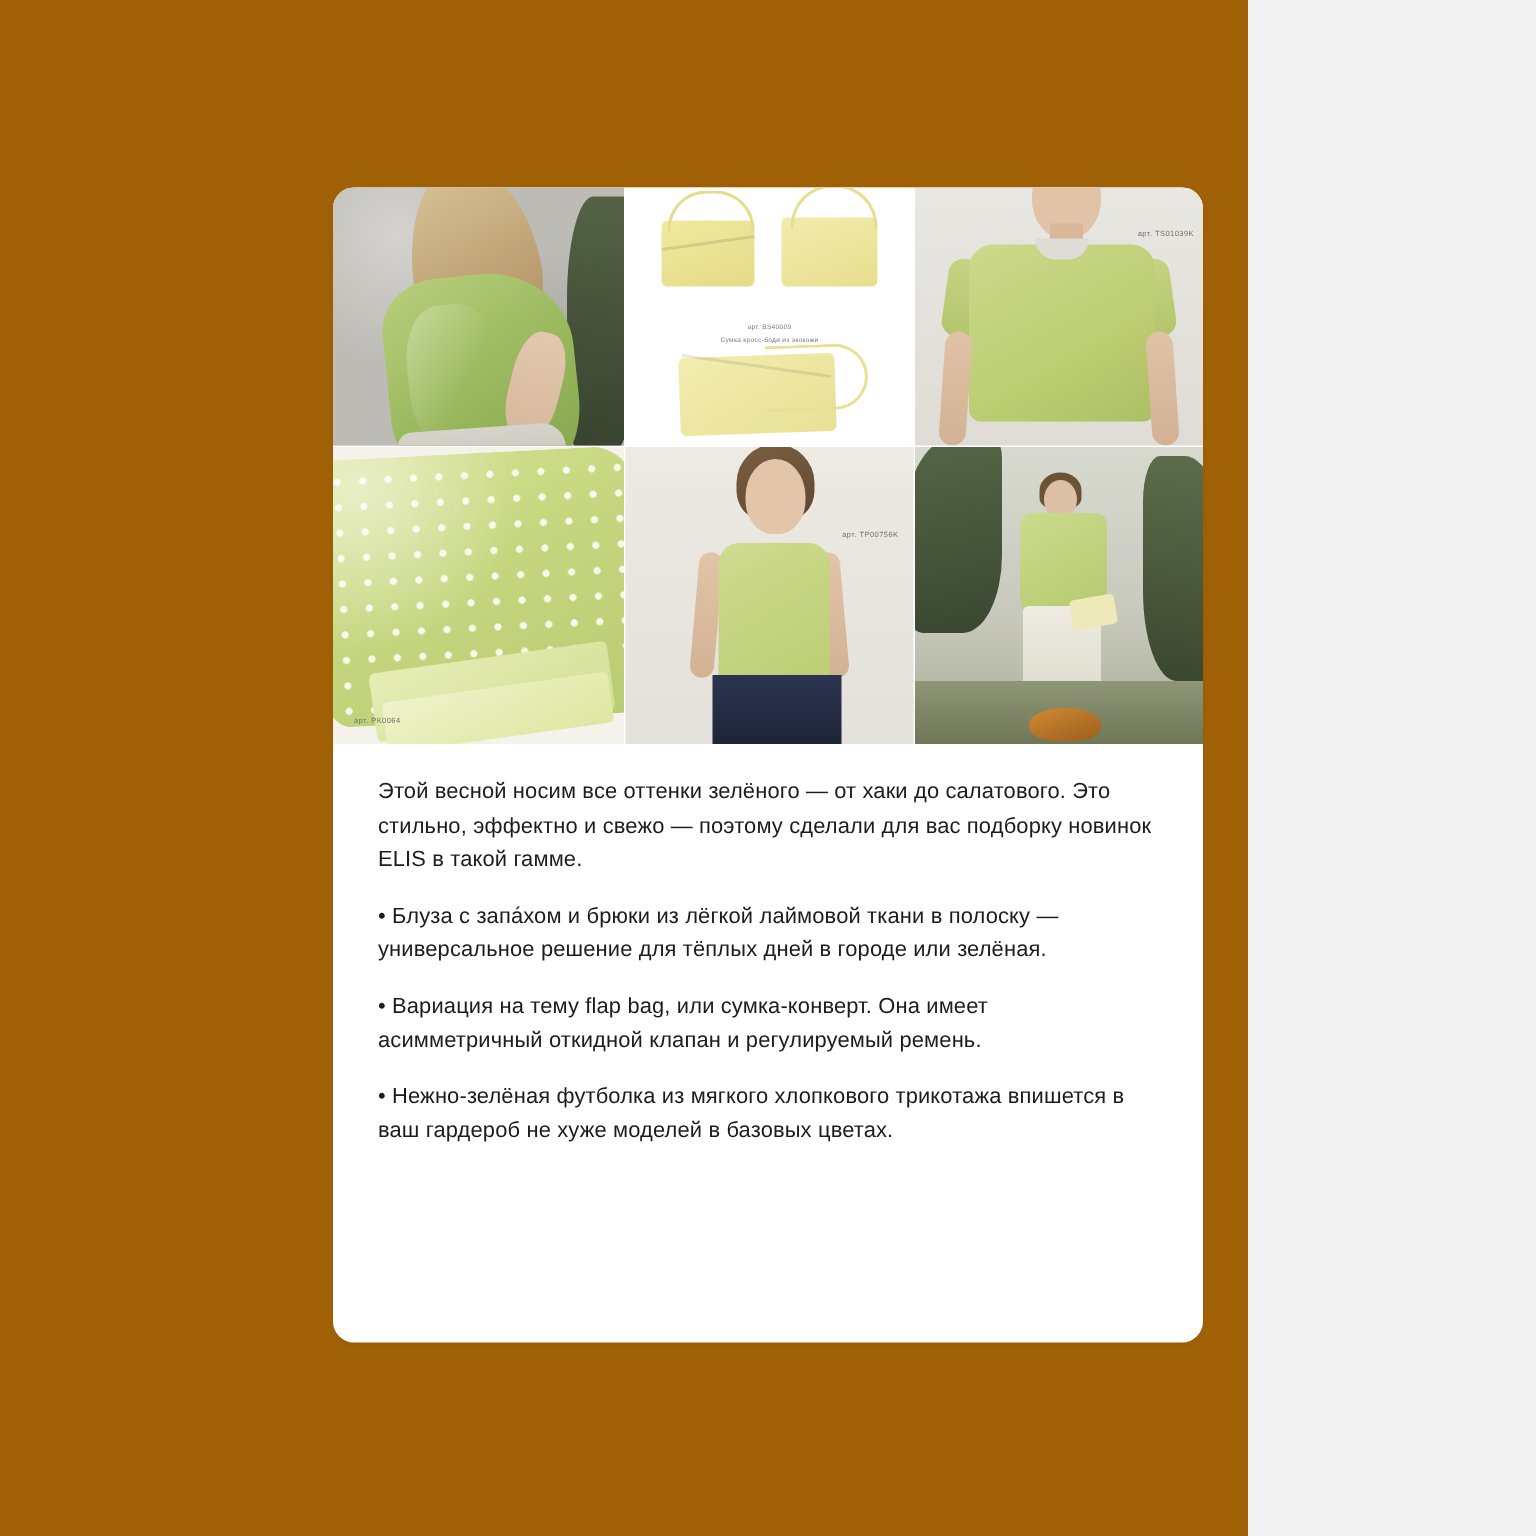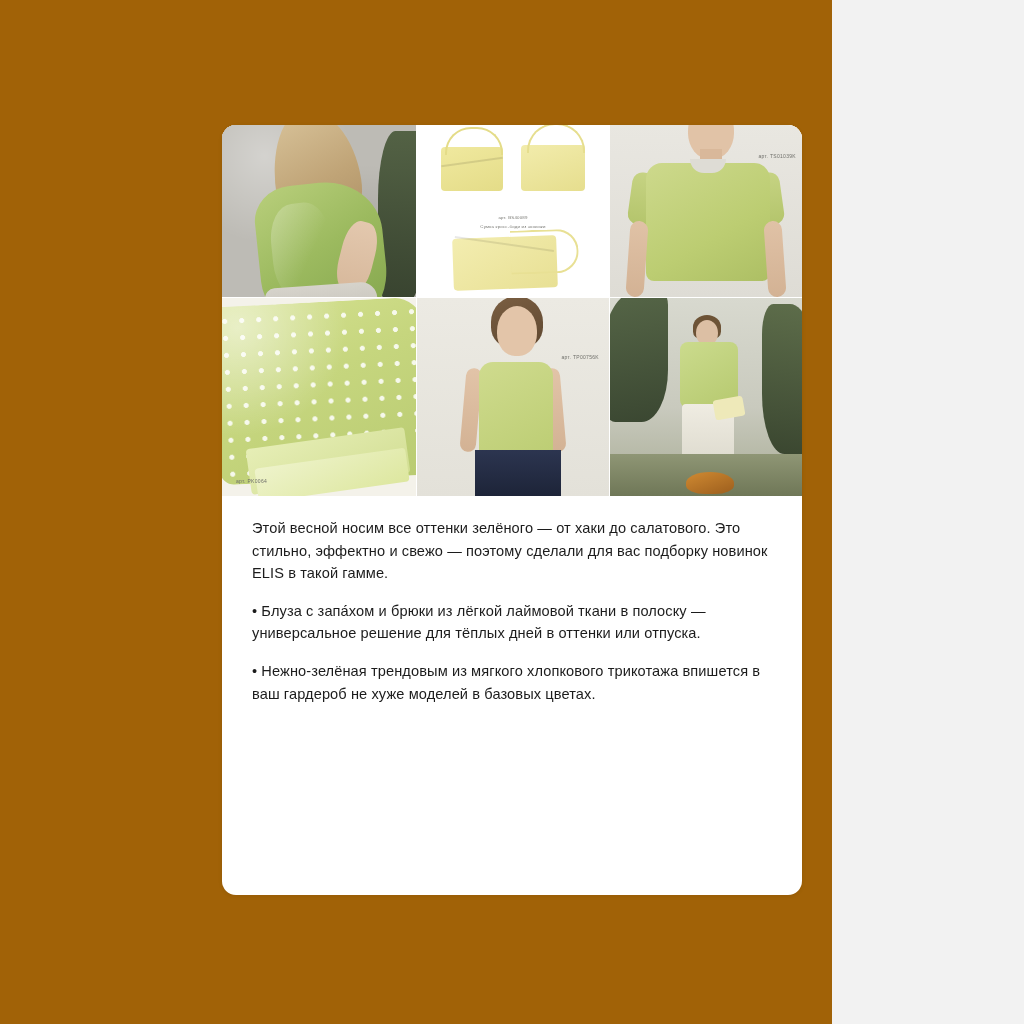--- a/index.html
+++ b/index.html
@@ -314,19 +314,20 @@
         <div class="skirt"></div>
         <div class="bag"></div>
         <div class="ground"></div>
         <div class="rock"></div>
       </div>
 
     </div>
 
     <div class="body">
       <p class="para">Этой весной носим все оттенки зелёного — от хаки до салатового. Это стильно, эффектно и свежо — поэтому сделали для вас подборку новинок ELIS в такой гамме.</p>
-      <p class="para">• Блуза с запа́хом и брюки из лёгкой лаймовой ткани в полоску — универсальное решение для тёплых дней в оттенки или отпуска.</p>
-      <p class="para">• Нежно-зелёная трендовым из мягкого хлопкового трикотажа впишется в ваш гардероб не хуже моделей в базовых цветах.</p>
+      <p class="para">• Блуза с запа́хом и брюки из лёгкой лаймовой ткани в полоску — универсальное решение для тёплых дней в городе или зелёная.</p>
+      <p class="para">• Вариация на тему flap bag, или сумка-конверт. Она имеет асимметричный откидной клапан и регулируемый ремень.</p>
+      <p class="para">• Нежно-зелёная футболка из мягкого хлопкового трикотажа впишется в ваш гардероб не хуже моделей в базовых цветах.</p>
 
     </div>
 
   </div>
 </div>
 
 </body></html>

